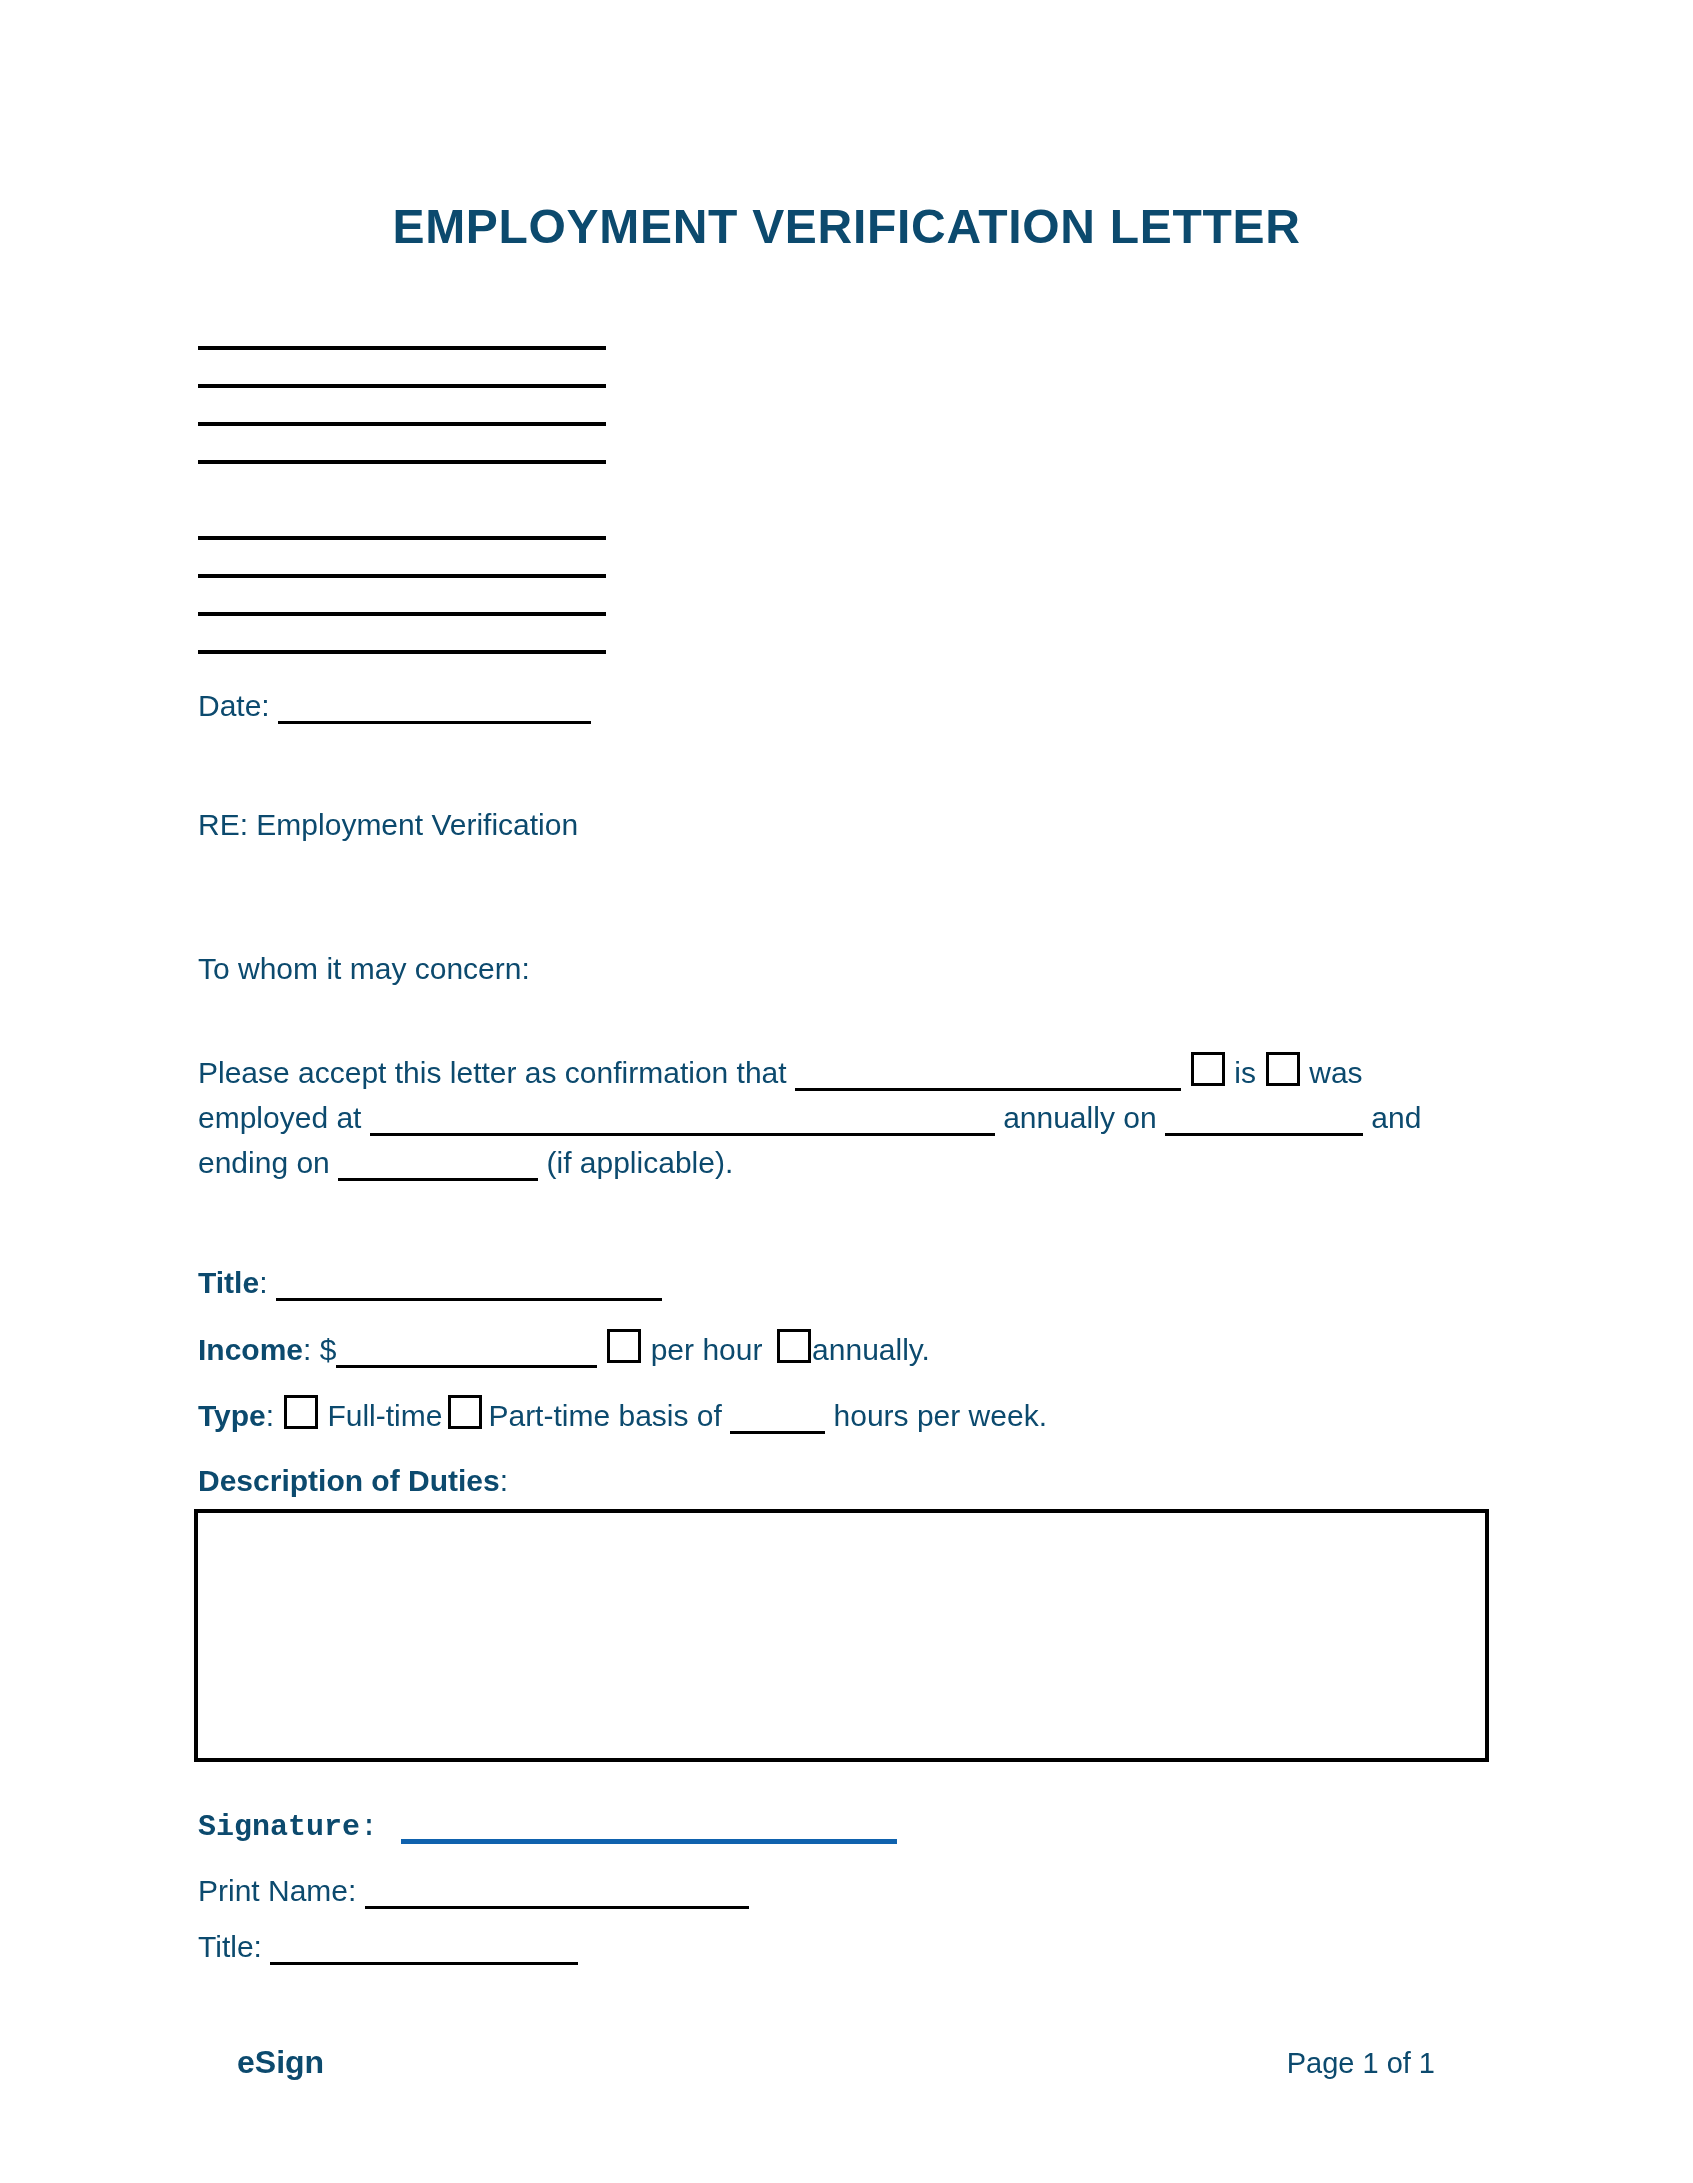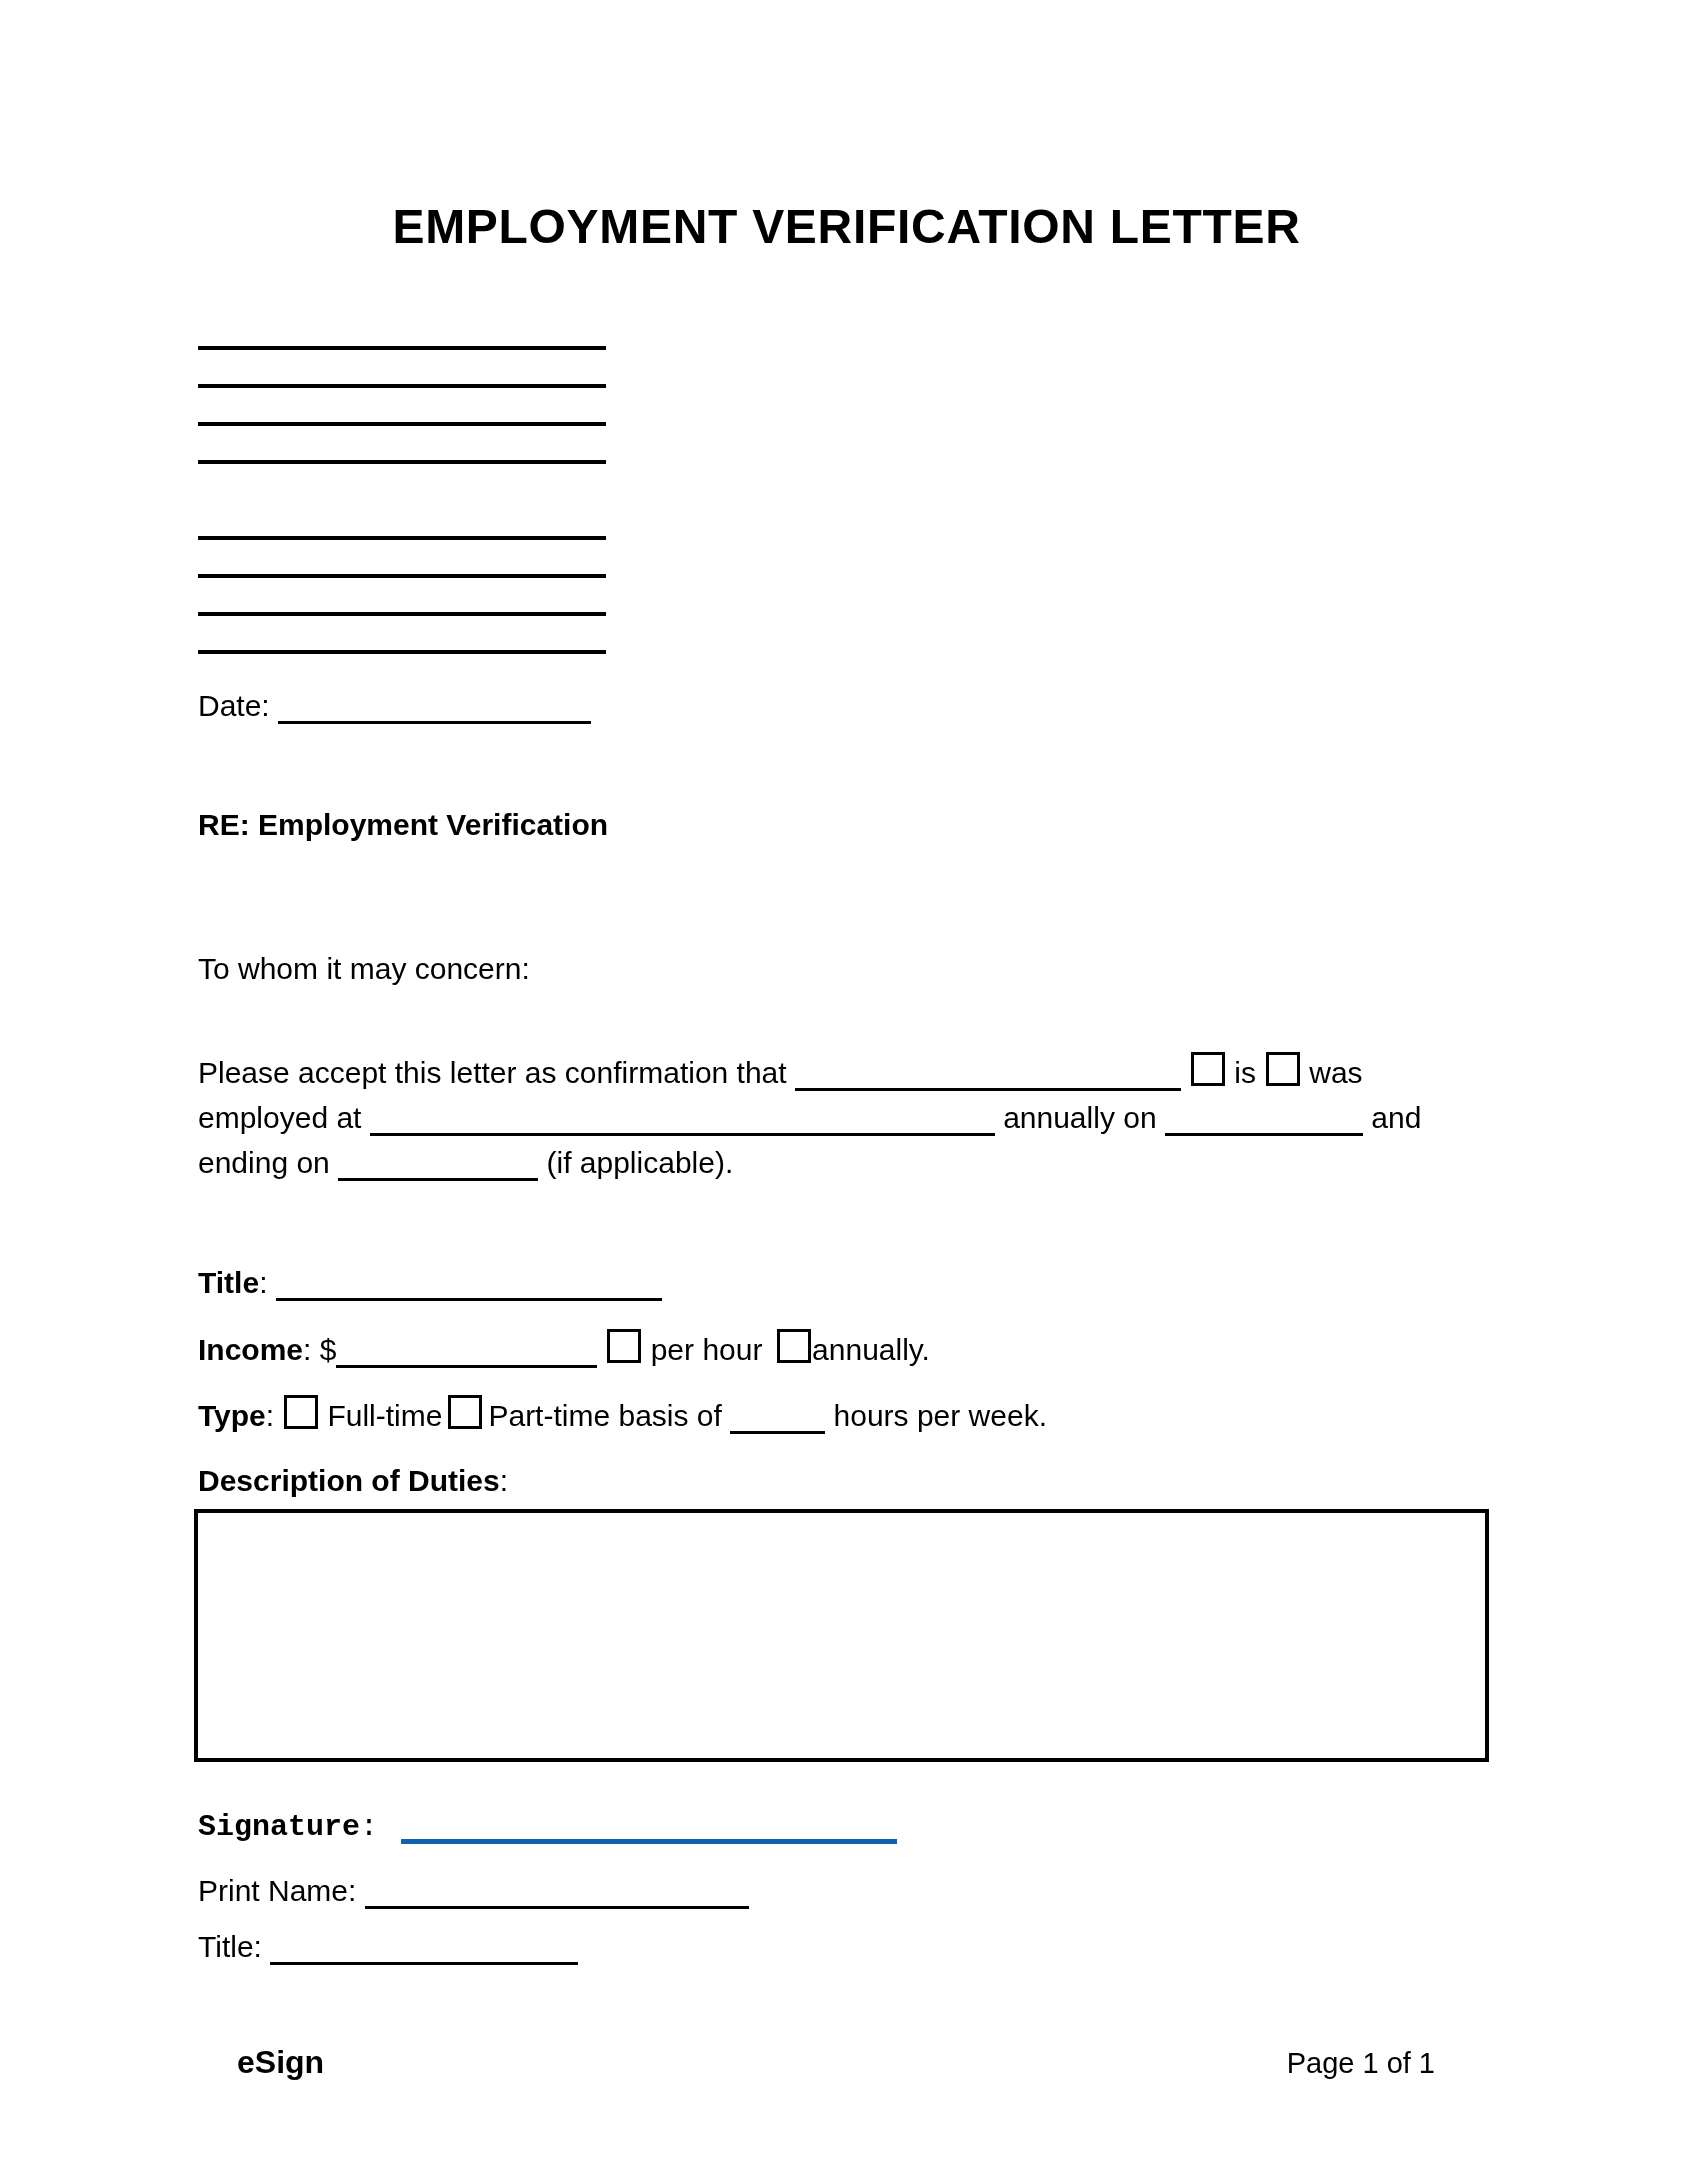--- a/index.html
+++ b/index.html
@@ -2,21 +2,21 @@
 <html style="font-size:10.6px"><head>
 <meta charset="utf-8">
 <style>
   html, body { margin:0; padding:0; background:#ffffff; }
   .page {
     position:relative;
     width:1693px; height:2183px;
     background:#ffffff;
     font-family:"Liberation Sans", sans-serif;
     font-size:30px;
-    color:#000000;
+    color:#0c4a6e;
     overflow:hidden;
   }
   .content { padding:0 198px 0 198px; }
 
   .doc-title {
     margin:198px 0 0 0;
     text-align:center;
     font-weight:bold;
     font-size:48px;
     line-height:57px;
@@ -25,21 +25,21 @@
 
   .addr-group { margin-top:57px; }
   .addr-group.second { margin-top:38px; }
   .addr-line {
     width:408px; height:34px;
     border-bottom:4px solid #000;
   }
 
   .row { line-height:38px; white-space:nowrap; }
   .row-date    { margin-top:33px; }
-  .row-re      { margin-top:81px; font-weight:bold; }
+  .row-re      { margin-top:81px; font-weight:normal; }
   .row-salute  { margin-top:106px; }
 
   .para { margin-top:62px; }
   .para-line { line-height:45px; white-space:nowrap; }
 
   .row-title   { margin-top:79px; }
   .row-type    { margin-top:26px; }
   .row-income  { margin-top:26.5px; }
   .row-duties  { margin-top:26.5px; }
 

